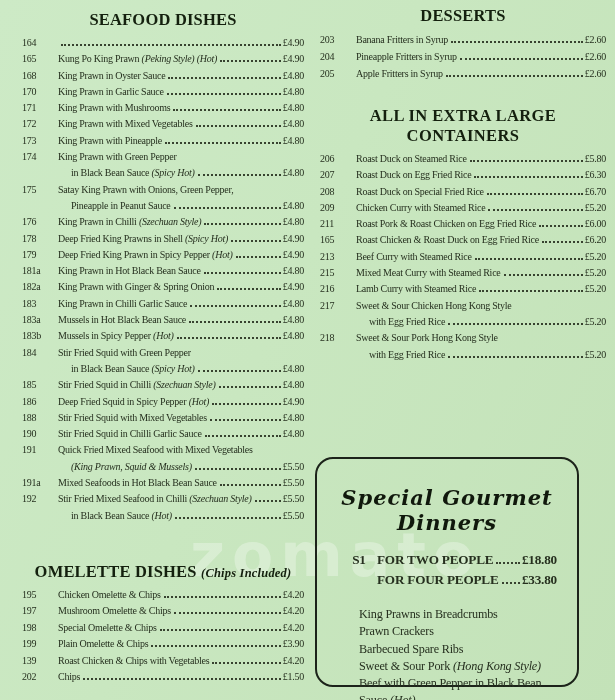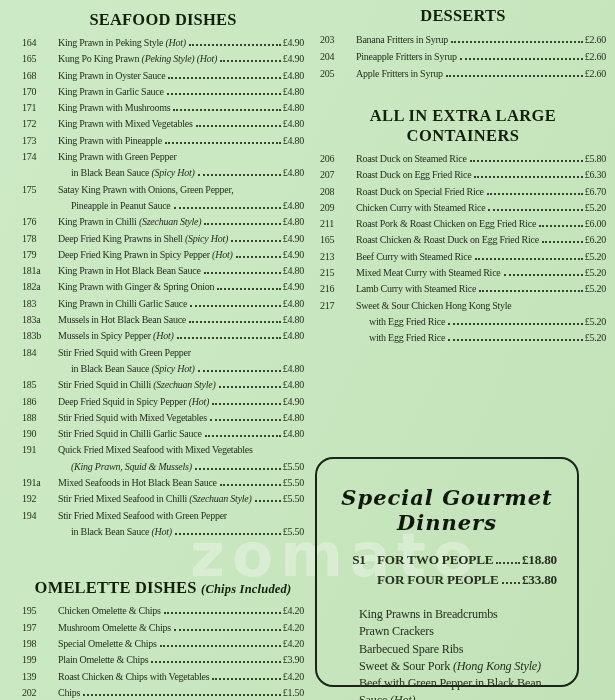--- a/index.html
+++ b/index.html
@@ -57,21 +57,20 @@
 
 <div class="paper">
   <div class="watermark">zomato</div>
 
   <div class="col col-left">
     <div class="section section-seafood">
       <h2>SEAFOOD DISHES</h2>
       <div class="rows rows-seafood">
           <div class="mrow">
             <span class="num">164</span>
-            <span class="txt">King Prawn in Peking Style <i>(Hot)</i></span>
             <span class="dots"></span>
             <span class="price">£4.90</span>
           </div>
           <div class="mrow">
             <span class="num">165</span>
             <span class="txt">Kung Po King Prawn <i>(Peking Style)</i> <i>(Hot)</i></span>
             <span class="dots"></span>
             <span class="price">£4.90</span>
           </div>
           <div class="mrow">
@@ -220,24 +219,20 @@
             <span class="num">191a</span>
             <span class="txt">Mixed Seafoods in Hot Black Bean Sauce</span>
             <span class="dots"></span>
             <span class="price">£5.50</span>
           </div>
           <div class="mrow">
             <span class="num">192</span>
             <span class="txt">Stir Fried Mixed Seafood in Chilli <i>(Szechuan Style)</i></span>
             <span class="dots"></span>
             <span class="price">£5.50</span>
-          </div>
-          <div class="mrow">
-            <span class="num">194</span>
-            <span class="txt">Stir Fried Mixed Seafood with Green Pepper</span>
           </div>
           <div class="mrow cont">
             <span class="num"></span>
             <span class="txt">in Black Bean Sauce <i>(Hot)</i></span>
             <span class="dots"></span>
             <span class="price">£5.50</span>
           </div>
         </div>
     </div>
     <div class="section section-omelette">
@@ -366,20 +361,24 @@
           </div>
           <div class="mrow">
             <span class="num">217</span>
             <span class="txt">Sweet &amp; Sour Chicken Hong Kong Style</span>
           </div>
           <div class="mrow cont">
             <span class="num"></span>
             <span class="txt">with Egg Fried Rice</span>
             <span class="dots"></span>
             <span class="price">£5.20</span>
+          </div>
+          <div class="mrow">
+            <span class="num">218</span>
+            <span class="txt">Sweet &amp; Sour Pork Hong Kong Style</span>
           </div>
           <div class="mrow cont">
             <span class="num"></span>
             <span class="txt">with Egg Fried Rice</span>
             <span class="dots"></span>
             <span class="price">£5.20</span>
           </div>
         </div>
     </div>
   </div>

